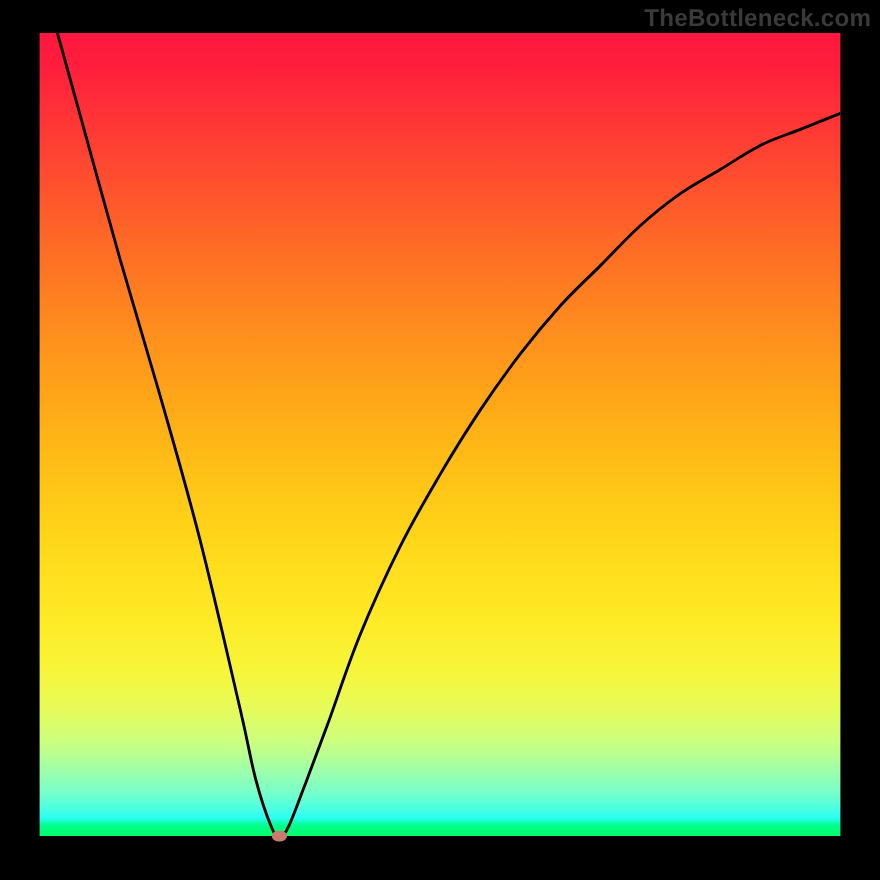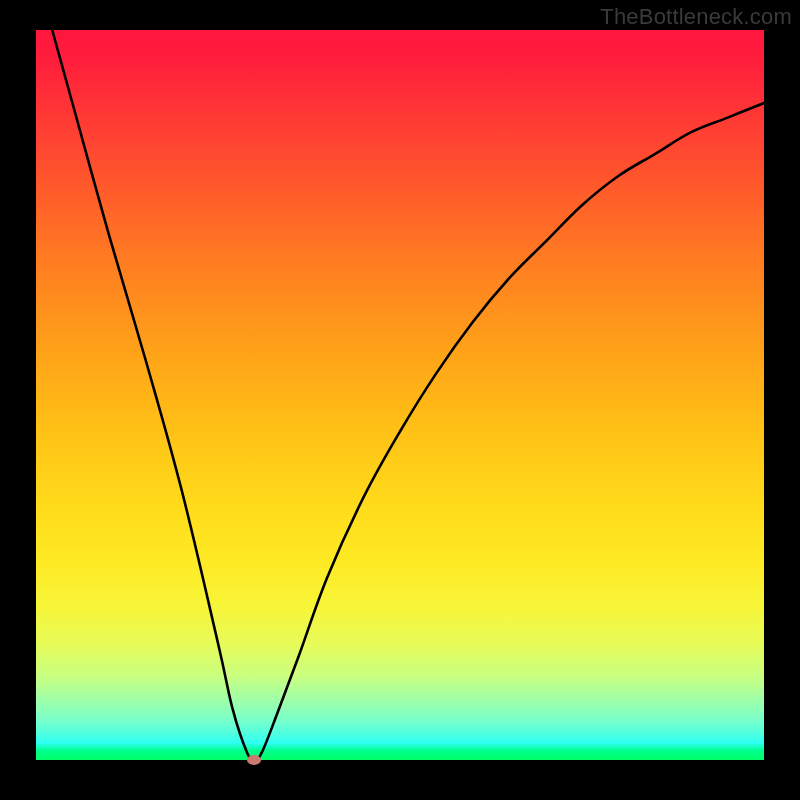--- a/index.html
+++ b/index.html
@@ -10,21 +10,21 @@
     position: relative;
     overflow: hidden;
     font-family: Arial, Helvetica, sans-serif;
   }
   .watermark {
     position: absolute;
     top: 4px;
     right: 8px;
     color: #3a3a3a;
     font-size: 22px;
-    font-weight: 400;
+    font-weight: 700;
     z-index: 20;
     letter-spacing: 0.2px;
     text-align: right;
   }
   .plot-area {
     position: absolute;
     left: 36px;
     top: 30px;
     width: 728px;
     height: 730px;

